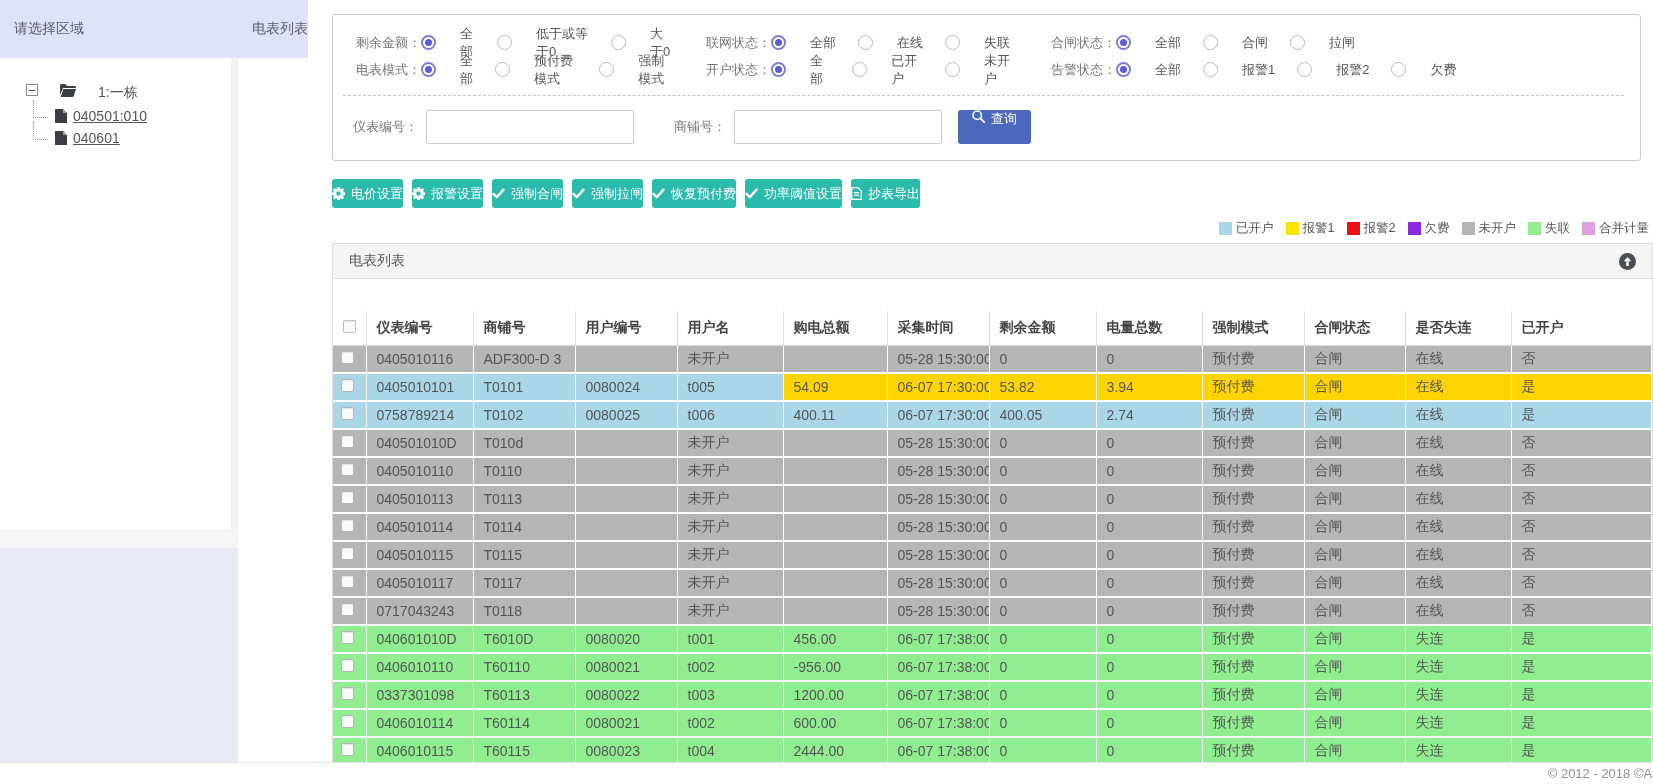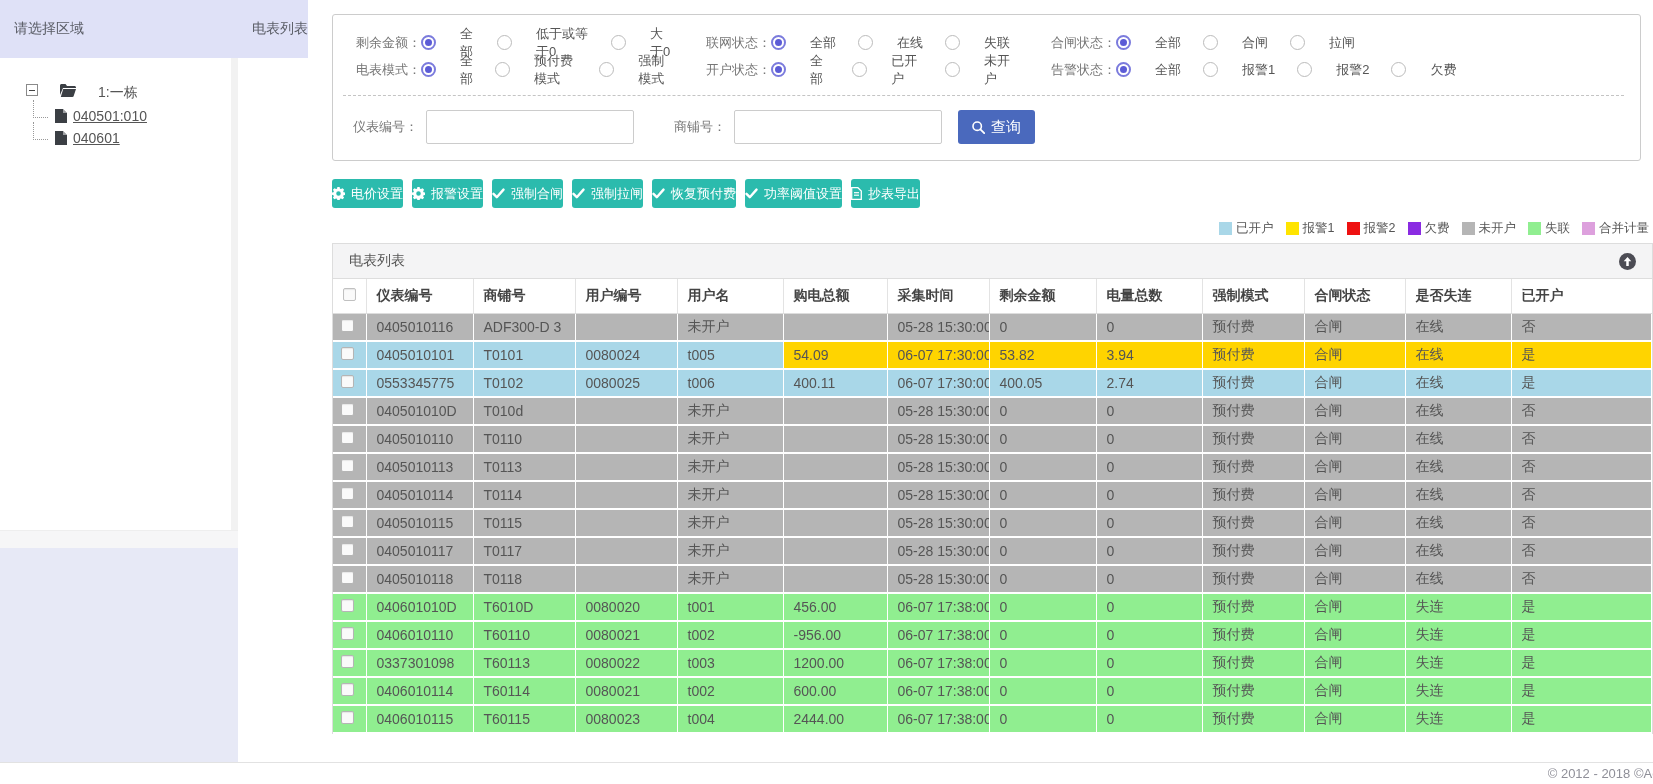--- a/index.html
+++ b/index.html
@@ -40,40 +40,40 @@
   .radio-opt { display:inline-flex; align-items:center; gap:24px; margin-right:22px; cursor:pointer; }
   .radio-circle { width:15px; height:15px; border-radius:50%; border:1px solid #bbb; background:#fff; position:relative; flex:0 0 auto; }
   .radio-circle.sel { border:2px solid #7b7bdd; }
   .radio-circle.sel::after { content:""; position:absolute; left:2px; top:2px; width:7px; height:7px; border-radius:50%; background:#5c5cd6; }
   .radio-label { font-size:13px; color:#555; }
   .dashed-divider { border-top:1px dashed #c4c4c4; margin:12px 0 14px 0; }
   .search-row { display:flex; align-items:center; }
   .search-label { color:#777; font-size:13px; margin:0 8px 0 10px; }
   .search-input { width:208px; height:34px; border:1px solid #ccc; border-radius:2px; font-size:13px; padding:0 8px; outline:none; }
   .query-btn { margin-left:16px; height:34px; background:#4a69bd; color:#fff; border:none; border-radius:3px;
-    font-size:15px; padding:0 14px; display:inline-flex; align-items:center; gap:6px; cursor:pointer; }
+    font-size:13px; padding:0 14px; display:inline-flex; align-items:flex-start; gap:6px; cursor:pointer; }
 
   
   .actions-row { margin-top:18px; display:flex; }
   .action-btn { height:29px; background:#2bbbad; color:#fff; border:none; border-radius:3px; font-size:13px;
     padding:0 0; margin-right:9px; display:inline-flex; align-items:center; gap:6px; cursor:pointer; }
 
   
   .legend-row { margin:12px 0 6px 0; display:flex; justify-content:flex-end; align-items:center; gap:12px; padding-right:4px; }
   .legend-item { display:inline-flex; align-items:center; gap:4px; font-size:12.5px; color:#555; }
   .legend-swatch { width:13px; height:13px; display:inline-block; }
 
   
   .table-panel { border:1px solid #ddd; border-bottom:none; }
   .table-panel-header { height:35px; background:#f4f4f5; border-bottom:1px solid #ddd;
     display:flex; align-items:center; justify-content:space-between; padding:0 16px; }
   .table-panel-title { font-size:14px; color:#555; }
   .collapse-btn { width:17px; height:17px; border-radius:50%; background:#4c4c54; display:inline-flex;
     align-items:center; justify-content:center; cursor:pointer; }
-  table { width:100%; border-collapse:collapse; table-layout:fixed; }
+  table { width:100%; border-collapse:collapse; table-layout:fixed;margin-top:32px; }
   thead th { height:34px; font-size:14px; color:#444; text-align:left; padding-left:10px; background:#fff;
     border-right:1px solid #e3e3e3; border-bottom:1px solid #ddd; font-weight:bold; overflow:hidden; white-space:nowrap; }
   thead th:last-child { border-right:none; }
   tbody td { height:28px; font-size:14px; color:#555; padding-left:10px; border-right:1px solid rgba(255,255,255,.65);
     border-bottom:2px solid #fff; overflow:hidden; white-space:nowrap; }
   tbody td.cb-cell { padding-left:8px; }
   tr.row-gray  td { background:#b5b5b5; }
   tr.row-blue  td { background:#a9d7e8; }
   tr.row-green td { background:#90ee90; }
   td.cell-alert { background:#ffd400 !important; }
@@ -419,21 +419,21 @@
                 <td class="cell-alert">06-07 17:30:00</td>
                 <td class="cell-alert">53.82</td>
                 <td class="cell-alert">3.94</td>
                 <td class="cell-alert">预付费</td>
                 <td class="cell-alert">合闸</td>
                 <td class="cell-alert">在线</td>
                 <td class="cell-alert">是</td>
               </tr>
               <tr class="row-blue">
                 <td class="cb-cell"><span class="cb"></span></td>
-                <td>0553345775</td>
+                <td>0758789214</td>
                 <td>T0102</td>
                 <td>0080025</td>
                 <td>t006</td>
                 <td>400.11</td>
                 <td>06-07 17:30:00</td>
                 <td>400.05</td>
                 <td>2.74</td>
                 <td>预付费</td>
                 <td>合闸</td>
                 <td>在线</td>
@@ -524,21 +524,21 @@
                 <td>05-28 15:30:00</td>
                 <td>0</td>
                 <td>0</td>
                 <td>预付费</td>
                 <td>合闸</td>
                 <td>在线</td>
                 <td>否</td>
               </tr>
               <tr class="row-gray">
                 <td class="cb-cell"><span class="cb"></span></td>
-                <td>0405010118</td>
+                <td>0717043243</td>
                 <td>T0118</td>
                 <td></td>
                 <td>未开户</td>
                 <td></td>
                 <td>05-28 15:30:00</td>
                 <td>0</td>
                 <td>0</td>
                 <td>预付费</td>
                 <td>合闸</td>
                 <td>在线</td>

